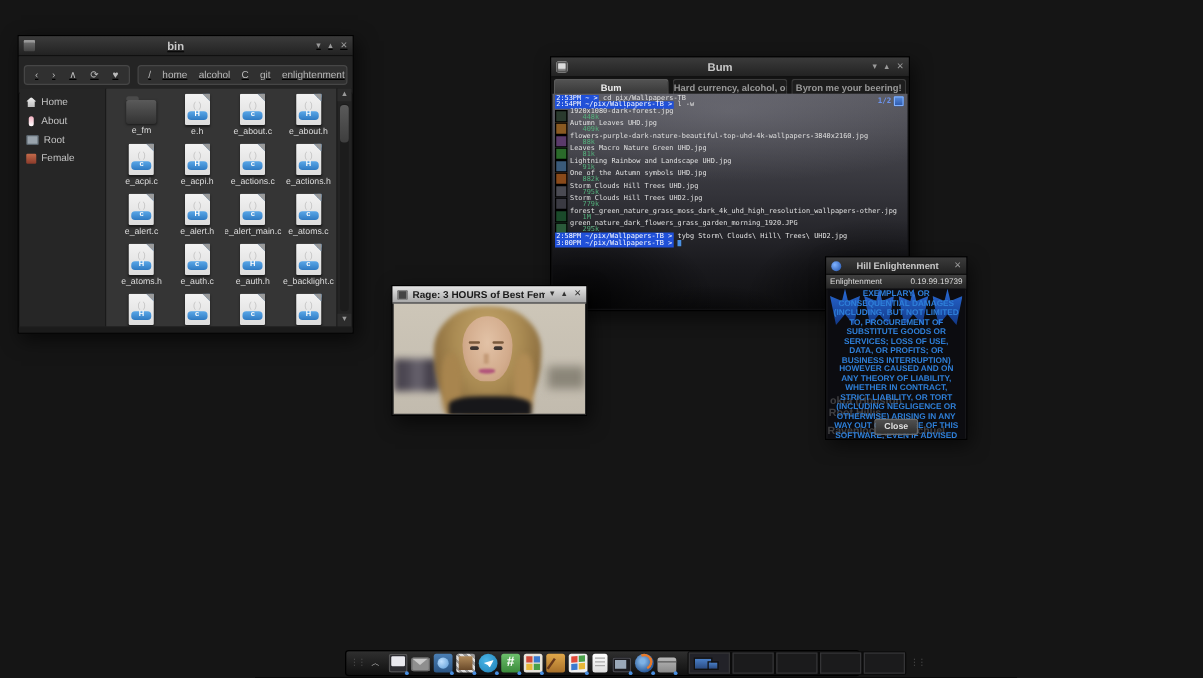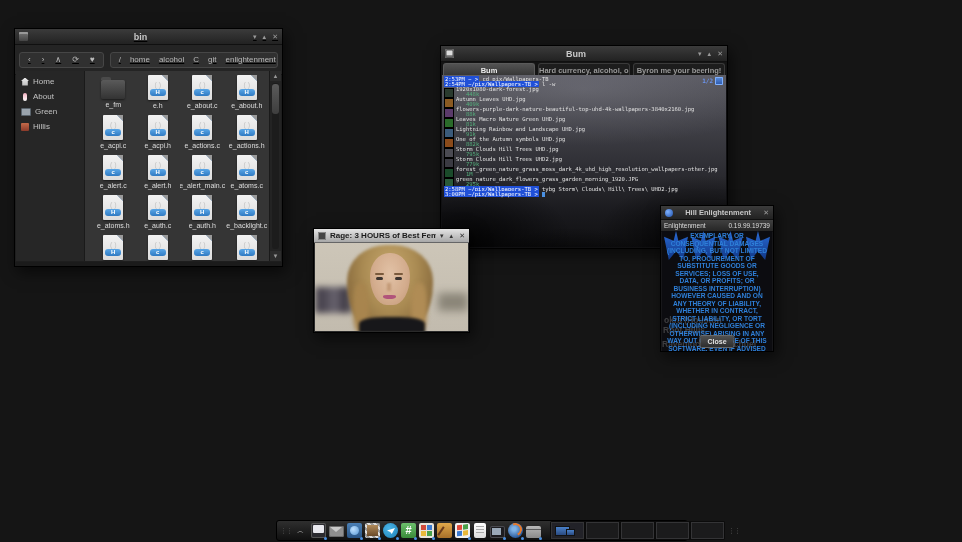--- a/index.html
+++ b/index.html
@@ -226,25 +226,25 @@
           <div class="side-item">
             <span class="sicon home"></span>
             <span>Home</span>
           </div>
           <div class="side-item">
             <span class="sicon temp"></span>
             <span>About</span>
           </div>
           <div class="side-item">
             <span class="sicon root"></span>
-            <span>Green</span>
+            <span>Root</span>
           </div>
           <div class="side-item">
             <span class="sicon desktop"></span>
-            <span>Hillis</span>
+            <span>Female</span>
           </div>
         </div>
       <div class="fm-files">
         <div class="fgrid" id="fm-grid">
             <div class="file">
               <div class="foldericon"></div>
               <div>e_fm</div>
             </div>
             <div class="file">
               <div class="ficon">

